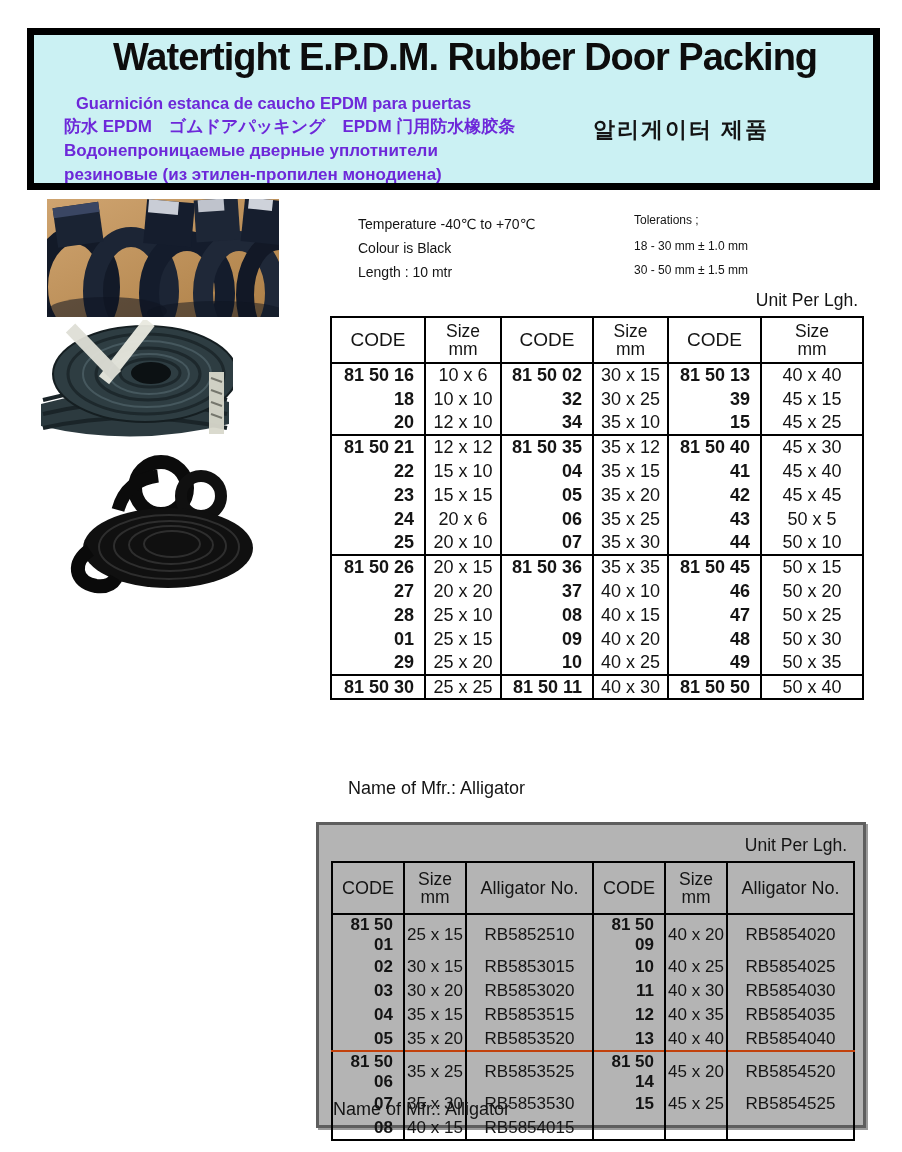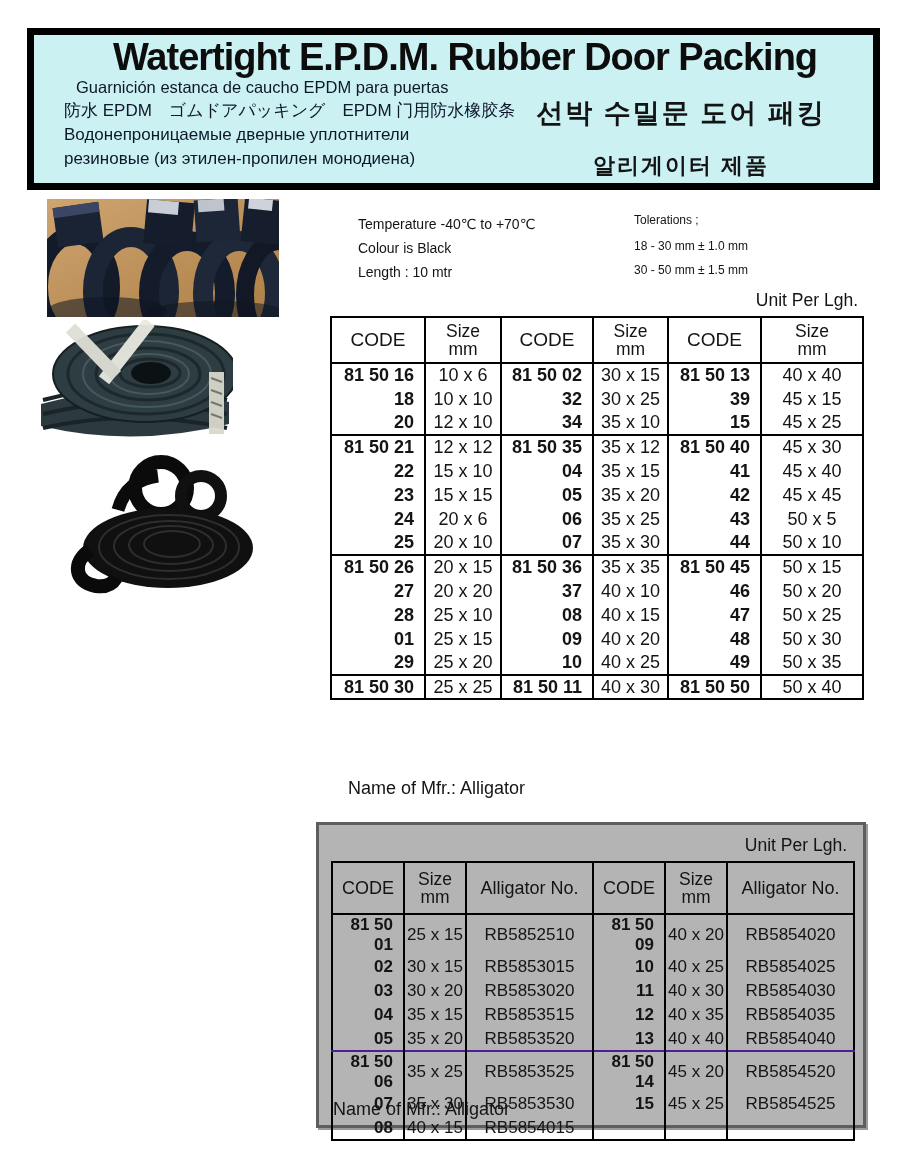--- a/index.html
+++ b/index.html
@@ -5,21 +5,21 @@
   * { margin:0; padding:0; box-sizing:border-box; }
   html,body { background:#ffffff; }
   body { font-family:"Liberation Sans","DejaVu Sans",sans-serif; color:#141414; }
   .page { position:relative; width:902px; height:1152px; background:#fff; overflow:hidden; }
 
   
   .header-box { position:absolute; left:27px; top:28px; width:853px; height:162px;
     background:#cbf1f3; border:7px solid #000; }
   .title { white-space:nowrap; text-align:center; font-weight:bold; font-size:38px;
     letter-spacing:-1px; margin-top:1px; color:#0d0d0d;margin-left:23px; }
-  .sub-left { position:absolute; left:30px; top:40px; font-size:17px; line-height:24px; color:#0f172a; }
+  .sub-left { position:absolute; left:30px; top:56px; font-size:17px; line-height:24px; color:#6d28d9;font-weight:bold; }
   .sub-left .es { font-size:16.5px; padding-left:12px; }
   .sub-right { position:absolute; right:22px; top:60px; width:340px; text-align:center; font-weight:bold; }
   .sub-right .ko1 { font-size:27px; letter-spacing:2px; }
   .sub-right .ko2 { font-size:22px; margin-top:20px; letter-spacing:2px; }
 
   
   .photo { position:absolute; }
   #photo-strips { left:47px; top:199px; }
   #photo-roll   { left:33px; top:320px; }
   #photo-coil   { left:66px; top:446px; }
@@ -53,38 +53,37 @@
   .gray-box { position:absolute; left:316px; top:822px; width:550px; height:306px;
     background:#b4b4b4; border:3px solid #5e5e5e; box-shadow:2px 2px 0 #9a9a9a; }
   .unit-label-gray { position:absolute; right:16px; top:10px; font-size:17.5px; }
   #allig-table { position:absolute; left:12px; top:36px; width:522px;
     border:2px solid #000; }
   #allig-table th { border-left:2px solid #000; border-bottom:2px solid #000;
     font-weight:normal; font-size:18px; height:52px; vertical-align:middle; }
   #allig-table th:first-child { border-left:none; }
   #allig-table td { border-left:2px solid #000; height:24px; font-size:17px; vertical-align:middle; }
   #allig-table td:first-child { border-left:none; }
-  #allig-table tbody.group { border-top:2px solid #4c1d95; }
+  #allig-table tbody.group { border-top:2px solid #c2410c; }
   .mfr-note-2 { position:absolute; left:14px; top:274px; font-size:18px; }
 </style>
 </head>
 <body>
 
 <div class="page">
 
   <div class="header-box">
     <div class="title">Watertight E.P.D.M. Rubber Door Packing</div>
     <div class="sub-left">
       <div class="es">Guarnición estanca de caucho EPDM para puertas</div>
       <div>防水 EPDM　ゴムドアパッキング　EPDM 门用防水橡胶条</div>
       <div>Водонепроницаемые дверные уплотнители</div>
       <div>резиновые (из этилен-пропилен монодиена)</div>
     </div>
     <div class="sub-right">
-      <div class="ko1">선박 수밀문 도어 패킹</div>
       <div class="ko2">알리게이터 제품</div>
     </div>
   </div>
 
   <svg id="photo-strips" class="photo" width="232" height="118" viewBox="0 0 232 118">
     <defs>
       <linearGradient id="wood" x1="0" y1="0" x2="1" y2="1">
         <stop offset="0" stop-color="#cfa470"></stop>
           <stop offset="1" stop-color="#ad7f46"></stop>
       </linearGradient>

